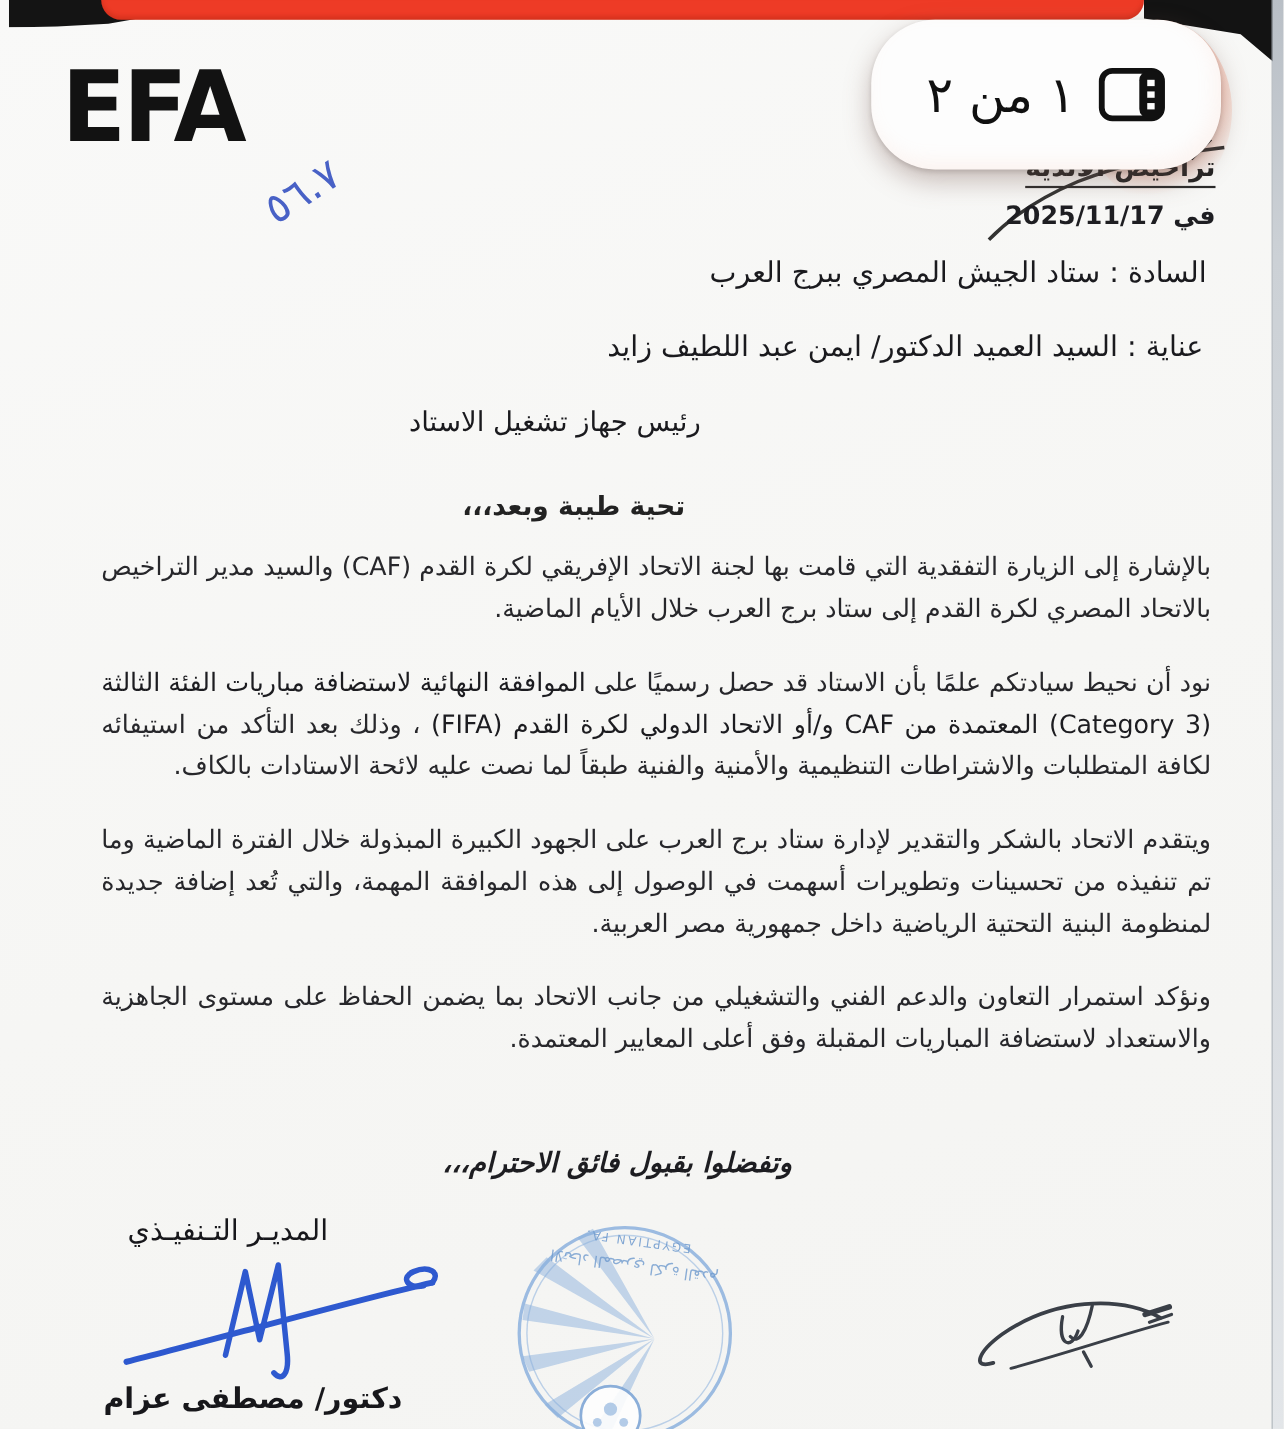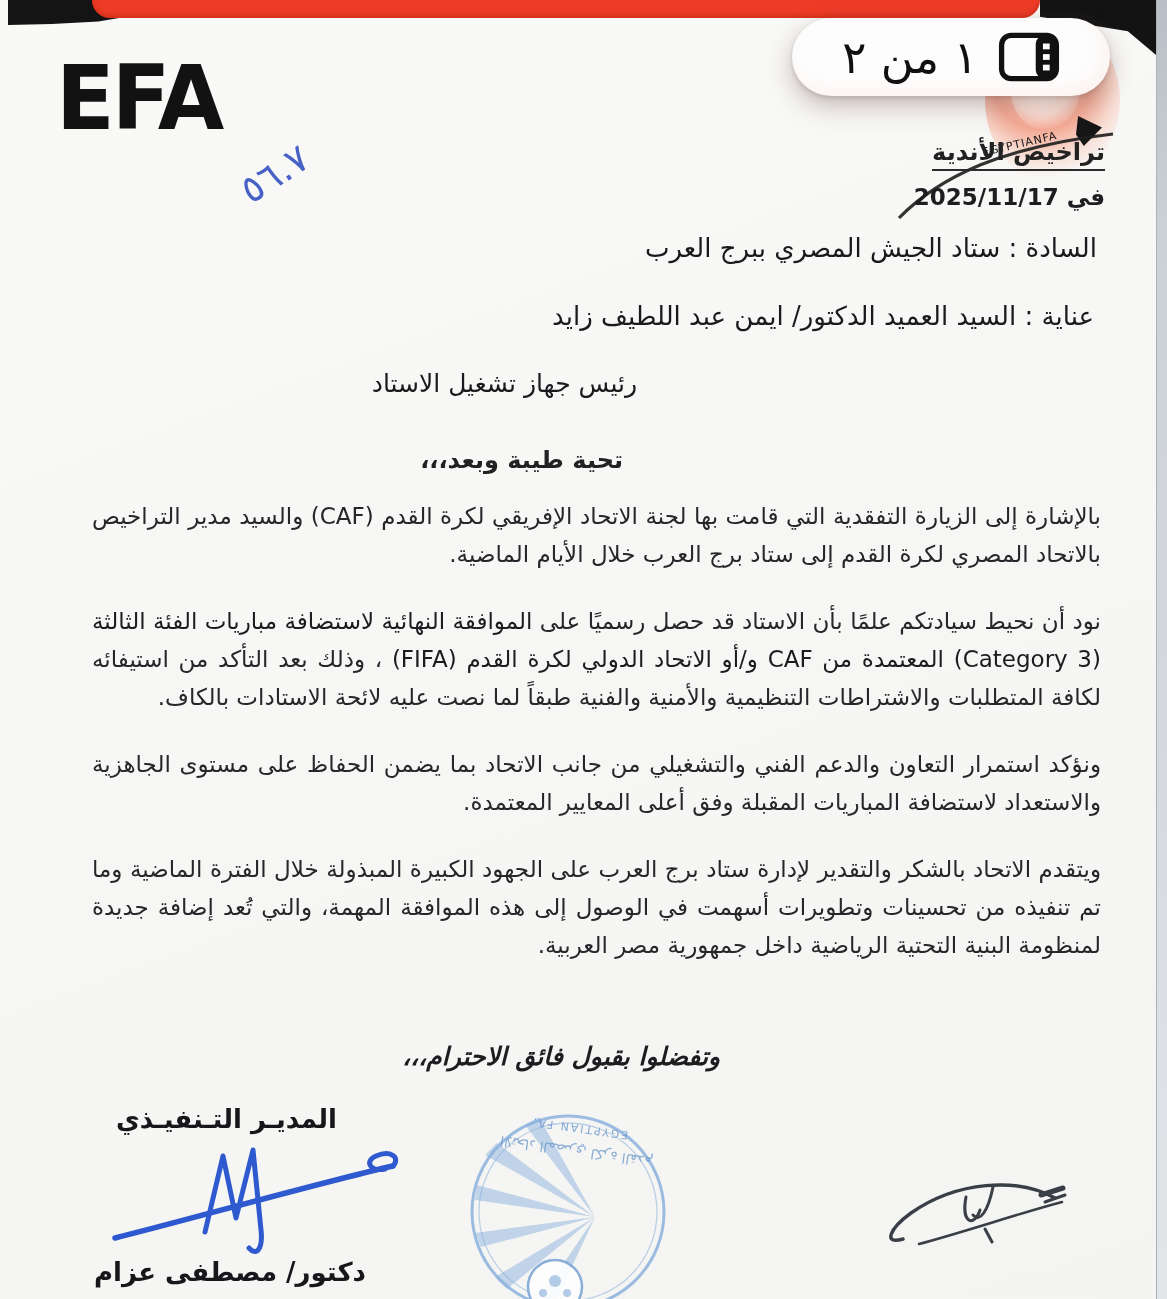--- a/index.html
+++ b/index.html
@@ -23,21 +23,21 @@
     background:radial-gradient(circle at 42% 38%,rgba(250,202,188,.95) 0%,rgba(243,150,124,.8) 38%,rgba(247,185,165,.45) 58%,rgba(255,255,255,0) 75%);}
   .pink-blob-core{position:absolute;left:1010px;top:45px;width:70px;height:85px;border-radius:50%;z-index:3;
     background:radial-gradient(circle at 45% 45%,rgba(255,255,255,.95) 0%,rgba(255,236,230,.8) 50%,rgba(255,255,255,0) 78%);}
   .mini-wedge{position:absolute;left:1076px;top:116px;width:26px;height:30px;background:#161616;z-index:3;
     clip-path:polygon(8% 0,100% 38%,30% 100%,0 62%);}
   .arc-svg{position:absolute;left:885px;top:118px;z-index:3;}
   
   .efa-logo{position:absolute;left:56px;top:48px;font-size:86px;font-weight:bold;letter-spacing:-3px;
     color:#121212;z-index:4;transform:scaleY(1.04);}
   
-  .pill{position:absolute;left:792px;top:18px;width:318px;height:78px;background:#fdfdfd;border-radius:58px;z-index:5;
+  .pill{position:absolute;left:792px;top:18px;width:318px;height:136px;background:#fdfdfd;border-radius:58px;z-index:5;
     box-shadow:0 10px 24px rgba(115,85,75,.38),0 2px 5px rgba(0,0,0,.14),inset -6px -8px 16px rgba(246,178,158,.12);
     display:flex;flex-direction:row-reverse;align-items:center;justify-content:center;gap:20px;}
   .pill-text{font-size:45px;color:#101010;letter-spacing:1px;}
   
   .dept{position:absolute;right:62px;top:138px;z-index:4;font-size:24px;font-weight:bold;color:#222;
     padding-bottom:3px;border-bottom:2.5px solid #2b2b2b;direction:rtl;}
   .date-line{position:absolute;right:62px;top:184px;z-index:4;font-size:23px;font-weight:bold;color:#1e1e22;direction:rtl;}
   .hand-number{position:absolute;left:238px;top:152px;z-index:4;font-size:38px;color:#3a55c2;
     transform:rotate(-33deg);letter-spacing:10px;opacity:.92;}
   
@@ -46,21 +46,21 @@
   .addr2{right:73px;top:301px;font-size:26px;}
   .addr3{right:530px;top:369px;font-size:25px;}
   .greeting{position:absolute;right:544px;top:446px;font-size:24px;font-weight:bold;color:#222;direction:rtl;z-index:4;white-space:nowrap;}
   
   .body-block{position:absolute;top:497px;right:66px;left:92px;z-index:4;direction:rtl;
     font-size:23px;line-height:38px;text-align:justify;color:#27272b;}
   .body-block p{margin:0 0 29px 0;}
   .body-block .b{font-weight:normal;color:#1c1c20;margin-top:44px;}
   .closing{position:absolute;right:447px;top:1042px;font-size:25px;font-weight:bold;color:#1d1d21;direction:rtl;z-index:4;white-space:nowrap;font-style:italic;}
   
-  .sig-title{position:absolute;left:116px;top:1104px;font-size:26px;font-weight:bold;color:#17171b;direction:rtl;z-index:4;white-space:nowrap;}
+  .sig-title{position:absolute;left:116px;top:1104px;font-size:26px;font-weight:normal;color:#17171b;direction:rtl;z-index:4;white-space:nowrap;}
   .sig-name{position:absolute;left:94px;top:1241px;font-size:26px;font-weight:bold;color:#17171b;direction:rtl;z-index:4;white-space:nowrap;margin-top:16px;}
   .sig-blue{position:absolute;left:100px;top:1118px;z-index:4;}
   .sig-dark{position:absolute;left:865px;top:1143px;z-index:4;}
   .stamp{position:absolute;left:455px;top:1095px;z-index:3;filter:blur(.4px);opacity:.88;}
 </style>
 </head>
 <body>
 
 <div class="page">
 
@@ -98,22 +98,22 @@
 
   <div class="addr addr1">السادة : ستاد الجيش المصري ببرج العرب</div>
   <div class="addr addr2">عناية : السيد العميد الدكتور/ ايمن عبد اللطيف زايد</div>
   <div class="addr addr3">رئيس جهاز تشغيل الاستاد</div>
 
   <div class="greeting">تحية طيبة وبعد،،،</div>
 
   <div class="body-block">
     <p>بالإشارة إلى الزيارة التفقدية التي قامت بها لجنة الاتحاد الإفريقي لكرة القدم  (CAF) والسيد مدير التراخيص بالاتحاد المصري لكرة القدم إلى ستاد برج العرب خلال الأيام الماضية.</p>
     <p><span>نود أن نحيط سيادتكم علمًا بأن الاستاد قد حصل رسميًا على </span><span class="b">الموافقة النهائية لاستضافة مباريات الفئة الثالثة (Category 3) المعتمدة من CAF و/أو الاتحاد الدولي لكرة القدم (FIFA)</span><span> ، وذلك بعد التأكد من استيفائه لكافة المتطلبات والاشتراطات التنظيمية والأمنية والفنية طبقاً لما نصت عليه لائحة الاستادات بالكاف.</span></p>
+    <p>ويتقدم الاتحاد بالشكر والتقدير لإدارة ستاد برج العرب على الجهود الكبيرة المبذولة خلال الفترة الماضية وما تم تنفيذه من تحسينات وتطويرات أسهمت في الوصول إلى هذه الموافقة المهمة، والتي تُعد إضافة جديدة لمنظومة البنية التحتية الرياضية داخل جمهورية مصر العربية.</p>
     <p>ونؤكد استمرار التعاون والدعم الفني والتشغيلي من جانب الاتحاد بما يضمن الحفاظ على مستوى الجاهزية والاستعداد لاستضافة المباريات المقبلة وفق أعلى المعايير المعتمدة.</p>
-    <p>ويتقدم الاتحاد بالشكر والتقدير لإدارة ستاد برج العرب على الجهود الكبيرة المبذولة خلال الفترة الماضية وما تم تنفيذه من تحسينات وتطويرات أسهمت في الوصول إلى هذه الموافقة المهمة، والتي تُعد إضافة جديدة لمنظومة البنية التحتية الرياضية داخل جمهورية مصر العربية.</p>
   </div>
 
   <div class="closing">وتفضلوا بقبول فائق الاحترام،،،</div>
 
   <div class="sig-title">المديـر التـنفيـذي</div>
   <svg class="sig-blue" width="320" height="145" viewBox="0 0 320 145">
     <g fill="none" stroke="#2e59cf" stroke-linecap="round" stroke-linejoin="round">
       <path d="M15,120 C 80,104 222,64 293,48" stroke-width="5.5"></path>
       <path d="M293,48 C 301,39 290,32 276,38 C 264,43 270,54 285,51" stroke-width="5"></path>
       <path d="M105,114 L123,38 L136,100 L153,32 L161,112 C 163,130 157,139 149,130" stroke-width="5"></path>

